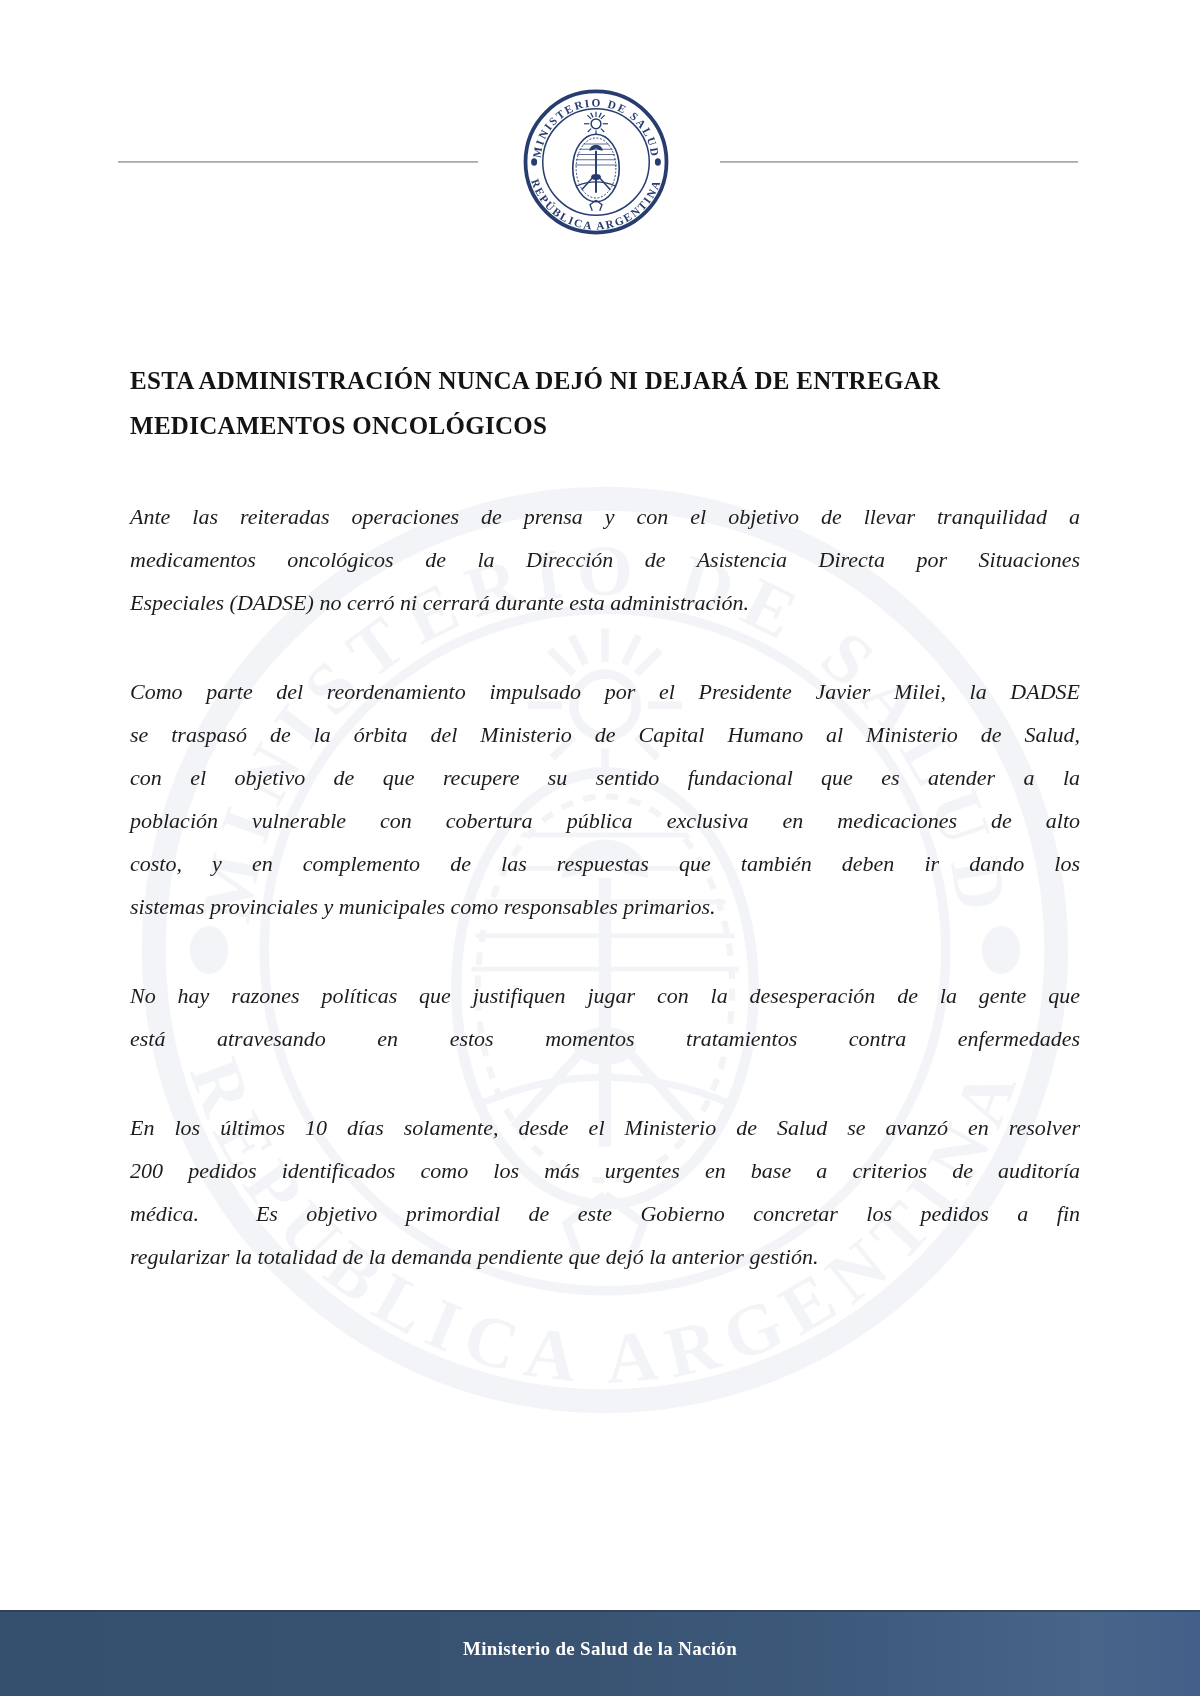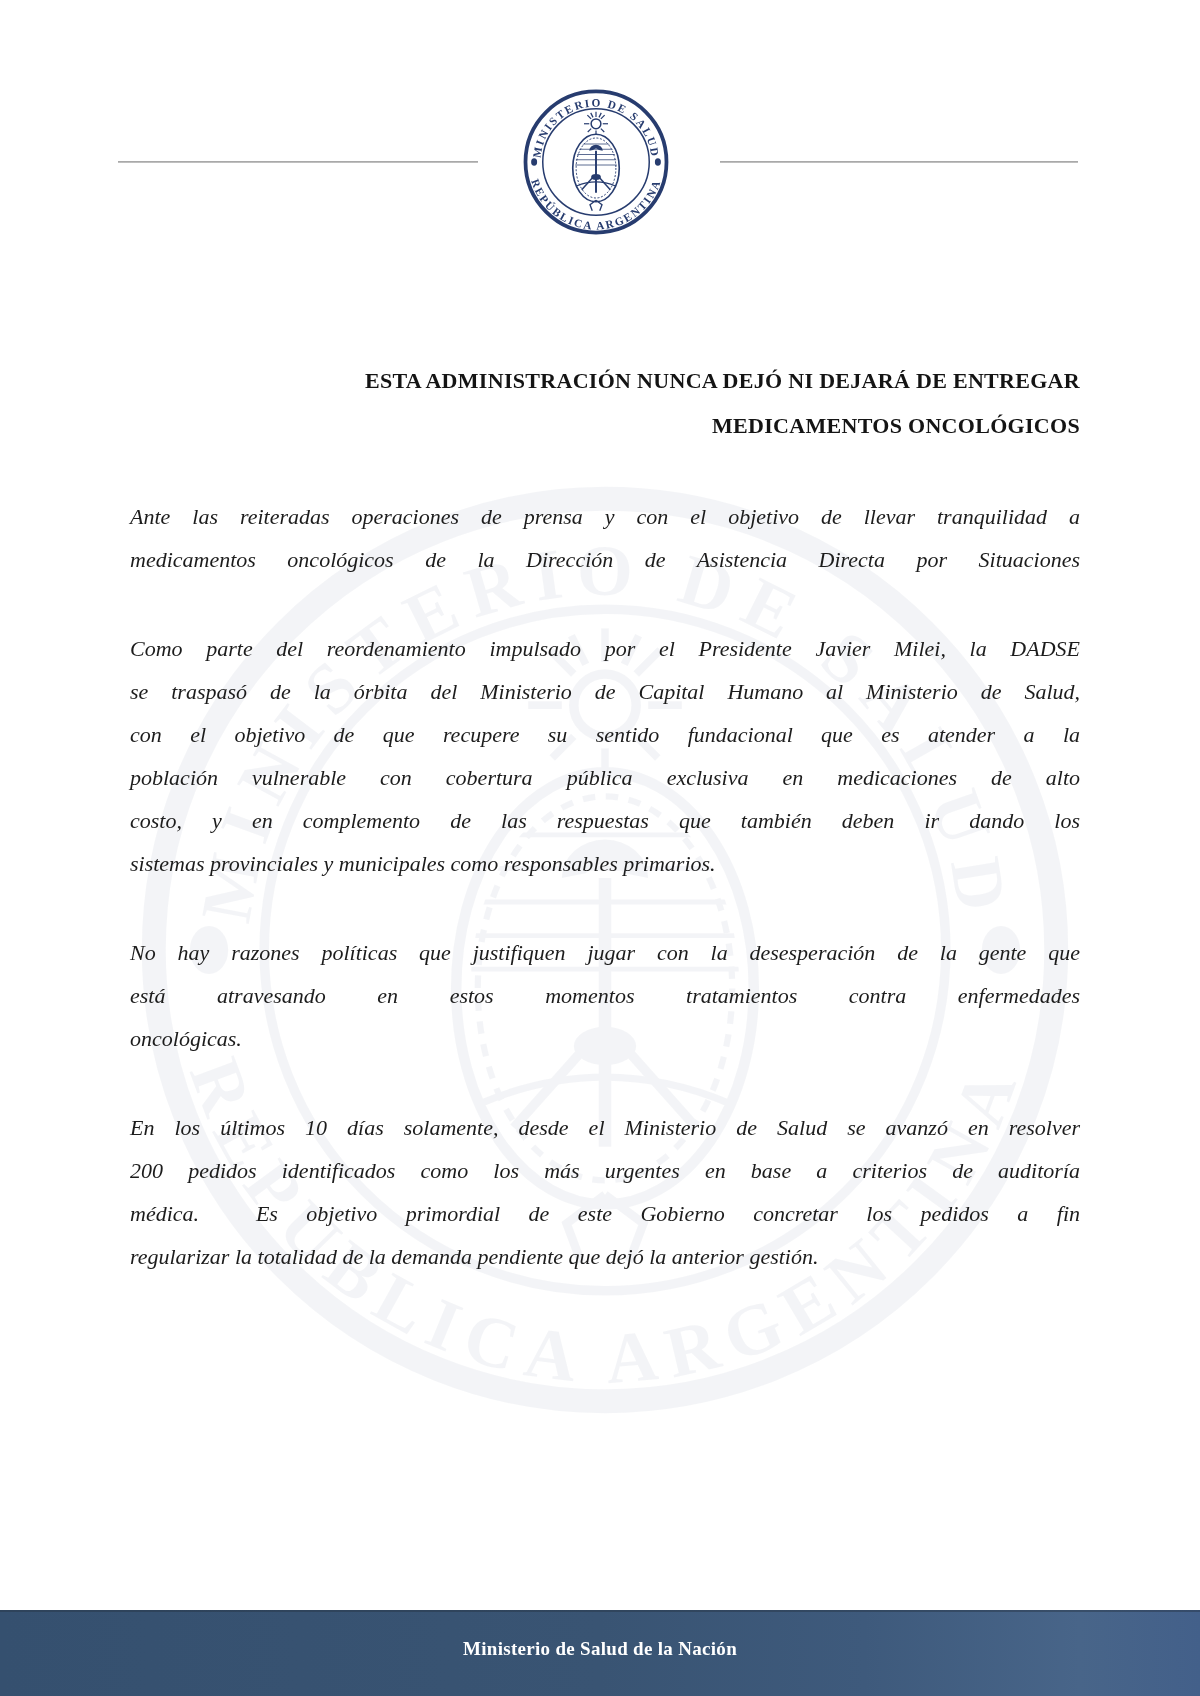--- a/index.html
+++ b/index.html
@@ -18,22 +18,22 @@
                  width:150px; height:150px; color:#273c6f; }
 
   
   .seal-watermark { position:absolute; left:125px; top:470px;
                     width:960px; height:960px; color:#30446f;
                     opacity:0.05; pointer-events:none; }
 
   
   .doc-title {
     position:absolute; left:130px; top:358px; width:950px;
-    margin:0; font-size:22px; line-height:45px; font-weight:bold;
-    text-align:right; color:#141414; letter-spacing:0.3px;
+    margin:0; font-size:25px; line-height:45px; font-weight:bold;
+    text-align:left; color:#141414; letter-spacing:0.3px;
   }
 
   
   .doc-body {
     position:absolute; left:130px; top:495px; width:950px;
     font-size:22px; line-height:43px; color:#1c1c1c;
   }
   .para { margin:0 0 46px 0;font-style:italic; }
   .line { text-align:justify; text-align-last:justify; }
   .line.last { text-align-last:left; }
@@ -139,33 +139,33 @@
 
   <h1 class="doc-title">
     <div>ESTA ADMINISTRACIÓN NUNCA DEJÓ NI DEJARÁ DE ENTREGAR</div>
     <div>MEDICAMENTOS ONCOLÓGICOS</div>
   </h1>
 
   <main class="doc-body">
       <div class="para">
         <div class="line">Ante las reiteradas operaciones de prensa y con el objetivo de llevar tranquilidad a</div>
         <div class="line">medicamentos oncológicos de la Dirección de Asistencia Directa por Situaciones</div>
+        <div class="line last">Especiales (DADSE) no cerró ni cerrará durante esta administración.</div>
       </div>
       <div class="para">
         <div class="line">Como parte del reordenamiento impulsado por el Presidente Javier Milei, la DADSE</div>
         <div class="line">se traspasó de la órbita del Ministerio de Capital Humano al Ministerio de Salud,</div>
         <div class="line">con el objetivo de que recupere su sentido fundacional que es atender a la</div>
         <div class="line">población vulnerable con cobertura pública exclusiva en medicaciones de alto</div>
         <div class="line">costo, y en complemento de las respuestas que también deben ir dando los</div>
         <div class="line last">sistemas provinciales y municipales como responsables primarios.</div>
       </div>
       <div class="para">
         <div class="line">No hay razones políticas que justifiquen jugar con la desesperación de la gente que</div>
         <div class="line">está atravesando en estos momentos tratamientos contra enfermedades</div>
-        <div class="line last">oncológicas.</div>
       </div>
       <div class="para">
         <div class="line">En los últimos 10 días solamente, desde el Ministerio de Salud se avanzó en resolver</div>
         <div class="line">200 pedidos identificados como los más urgentes en base a criterios de auditoría</div>
         <div class="line">médica.&nbsp; Es objetivo primordial de este Gobierno concretar los pedidos a fin</div>
         <div class="line last">regularizar la totalidad de la demanda pendiente que dejó la anterior gestión.</div>
       </div>
     </main>
 
   <footer class="footer-bar">

